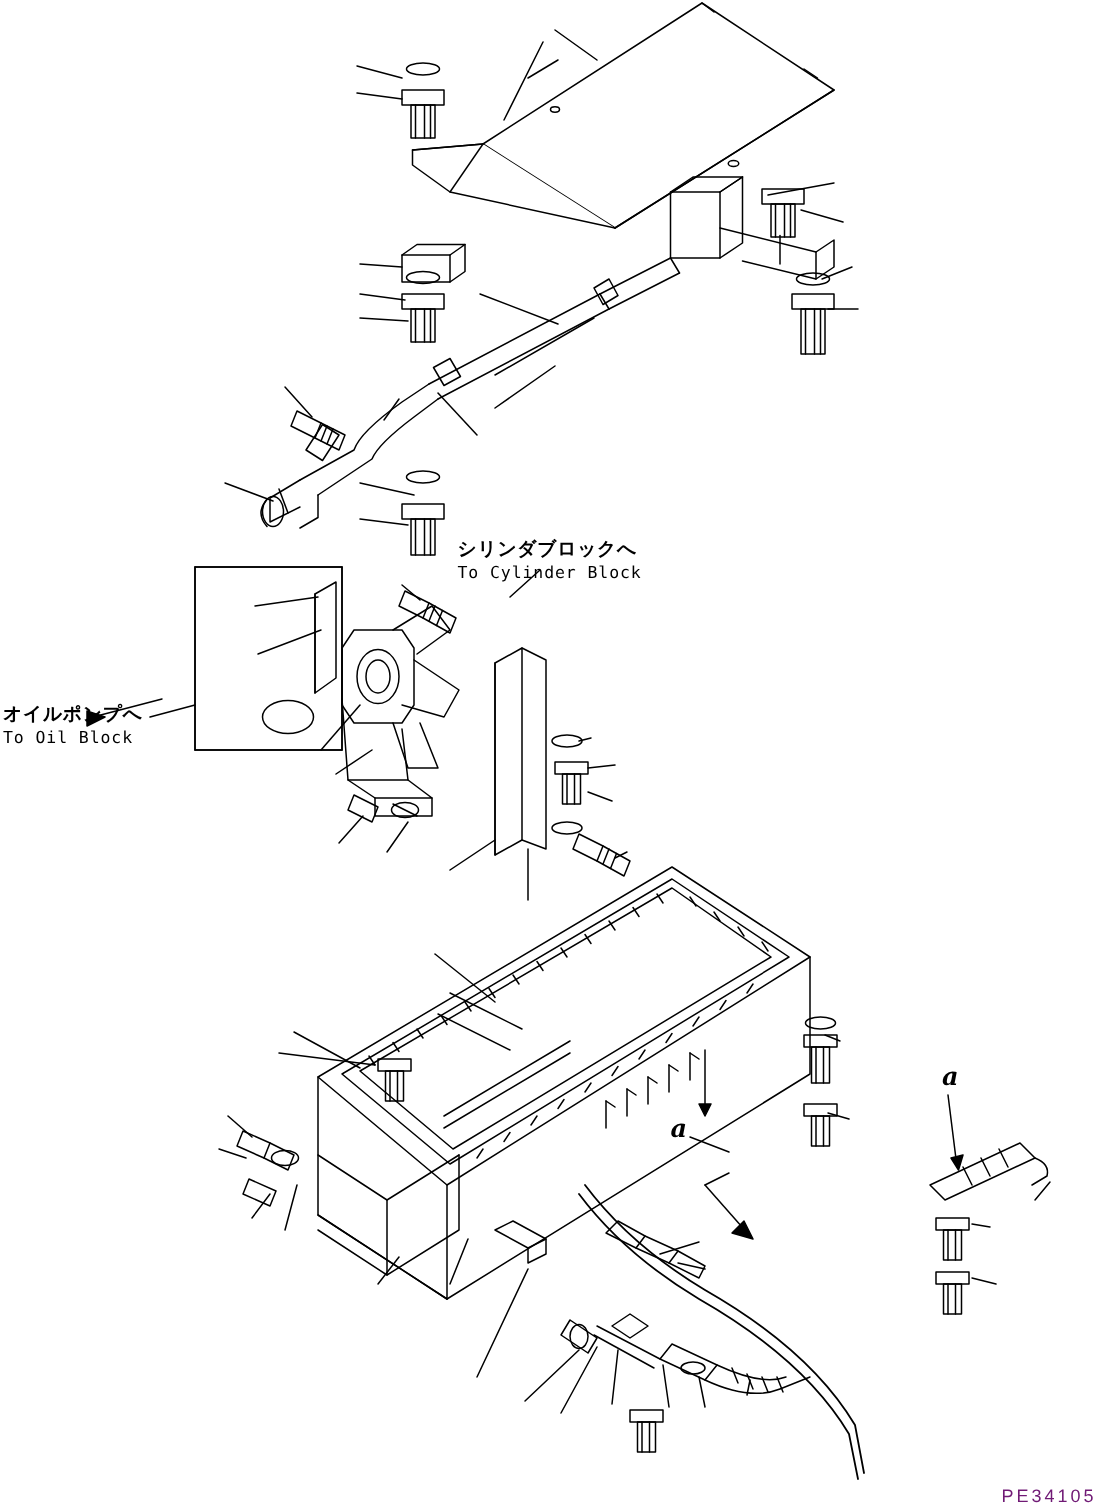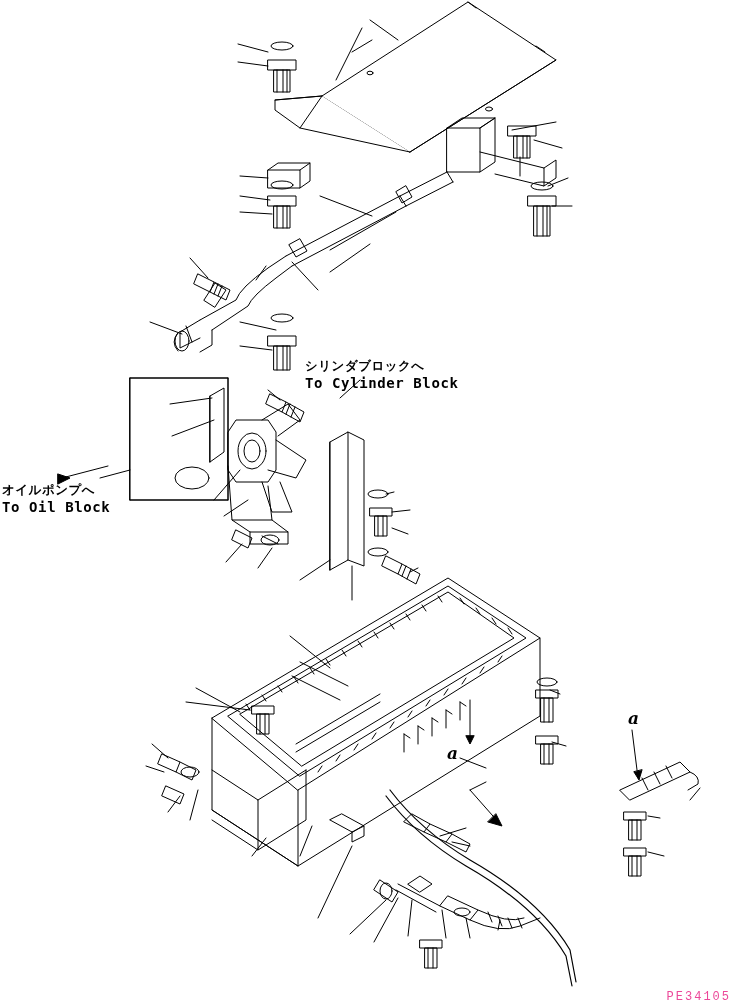--- a/index.html
+++ b/index.html
@@ -1,23 +1,23 @@
 <!DOCTYPE html>
 <html><head>
 <meta charset="utf-8">
 <style>
   html,body{margin:0;padding:0;background:#fff;}
   body{width:739px;height:1008px;position:relative;overflow:hidden;font-family:"Liberation Sans",sans-serif;}
   #sheet{position:absolute;left:0;top:0;width:739px;height:1008px;border-radius:22px;}
   svg.layer{position:absolute;left:0;top:0;width:739px;height:1008px;}
   .lbl{position:absolute;white-space:nowrap;}
   .jp{font-family:"DejaVu Sans",sans-serif;font-size:12.5px;font-weight:bold;color:#000;letter-spacing:0.5px;}
-  .en{font-family:"DejaVu Sans Mono","Liberation Mono",monospace;font-size:14px;font-weight:bold;color:#000;letter-spacing:0.6px;}
+  .en{font-family:"DejaVu Sans Mono","Liberation Mono",monospace;font-size:11px;font-weight:normal;color:#000;letter-spacing:0.6px;}
   .mark{font-family:"DejaVu Serif","Liberation Serif",serif;font-size:17px;font-style:italic;font-weight:bold;color:#000;}
-  .partno{position:absolute;right:8px;bottom:4px;font-family:Liberation Mono, monospace;font-size:12px;letter-spacing:2px;color:#ec4899;text-align:center;}
+  .partno{position:absolute;right:8px;bottom:4px;font-family:Liberation Sans, sans-serif;font-size:12px;letter-spacing:2px;color:#701a75;text-align:center;}
 </style>
 </head>
 <body>
 
 <div id="sheet">
 
   <svg class="layer" viewBox="0 0 739 1008" xmlns="http://www.w3.org/2000/svg">
     <g fill="none" stroke="#000" stroke-width="1" stroke-linecap="round" stroke-linejoin="round">
 
       <path d="M322 96 L468 2 L556 60 L410 152 Z" fill="#fff"></path>
@@ -290,21 +290,21 @@
       <path d="M470 790 L500 824"></path>
       <path d="M496 814 L502 826 L488 822 Z" fill="#000"></path>
     </g>
   </svg>
 
   <div class="lbl" style="left:305px;top:358px;">
     <div class="jp">シリンダブロックへ</div>
     <div class="en">To Cylinder Block</div>
   </div>
 
-  <div class="lbl" style="left:2px;top:482px;">
+  <div class="lbl" style="left:2px;top:468px;">
     <div class="jp">オイルポンプへ</div>
     <div class="en">To Oil Block</div>
   </div>
 
 
   <div class="lbl mark" style="left:447px;top:743px;">a</div>
   <div class="lbl mark" style="left:628px;top:708px;">a</div>
 
   <div class="partno">PE34105</div>
 </div>

